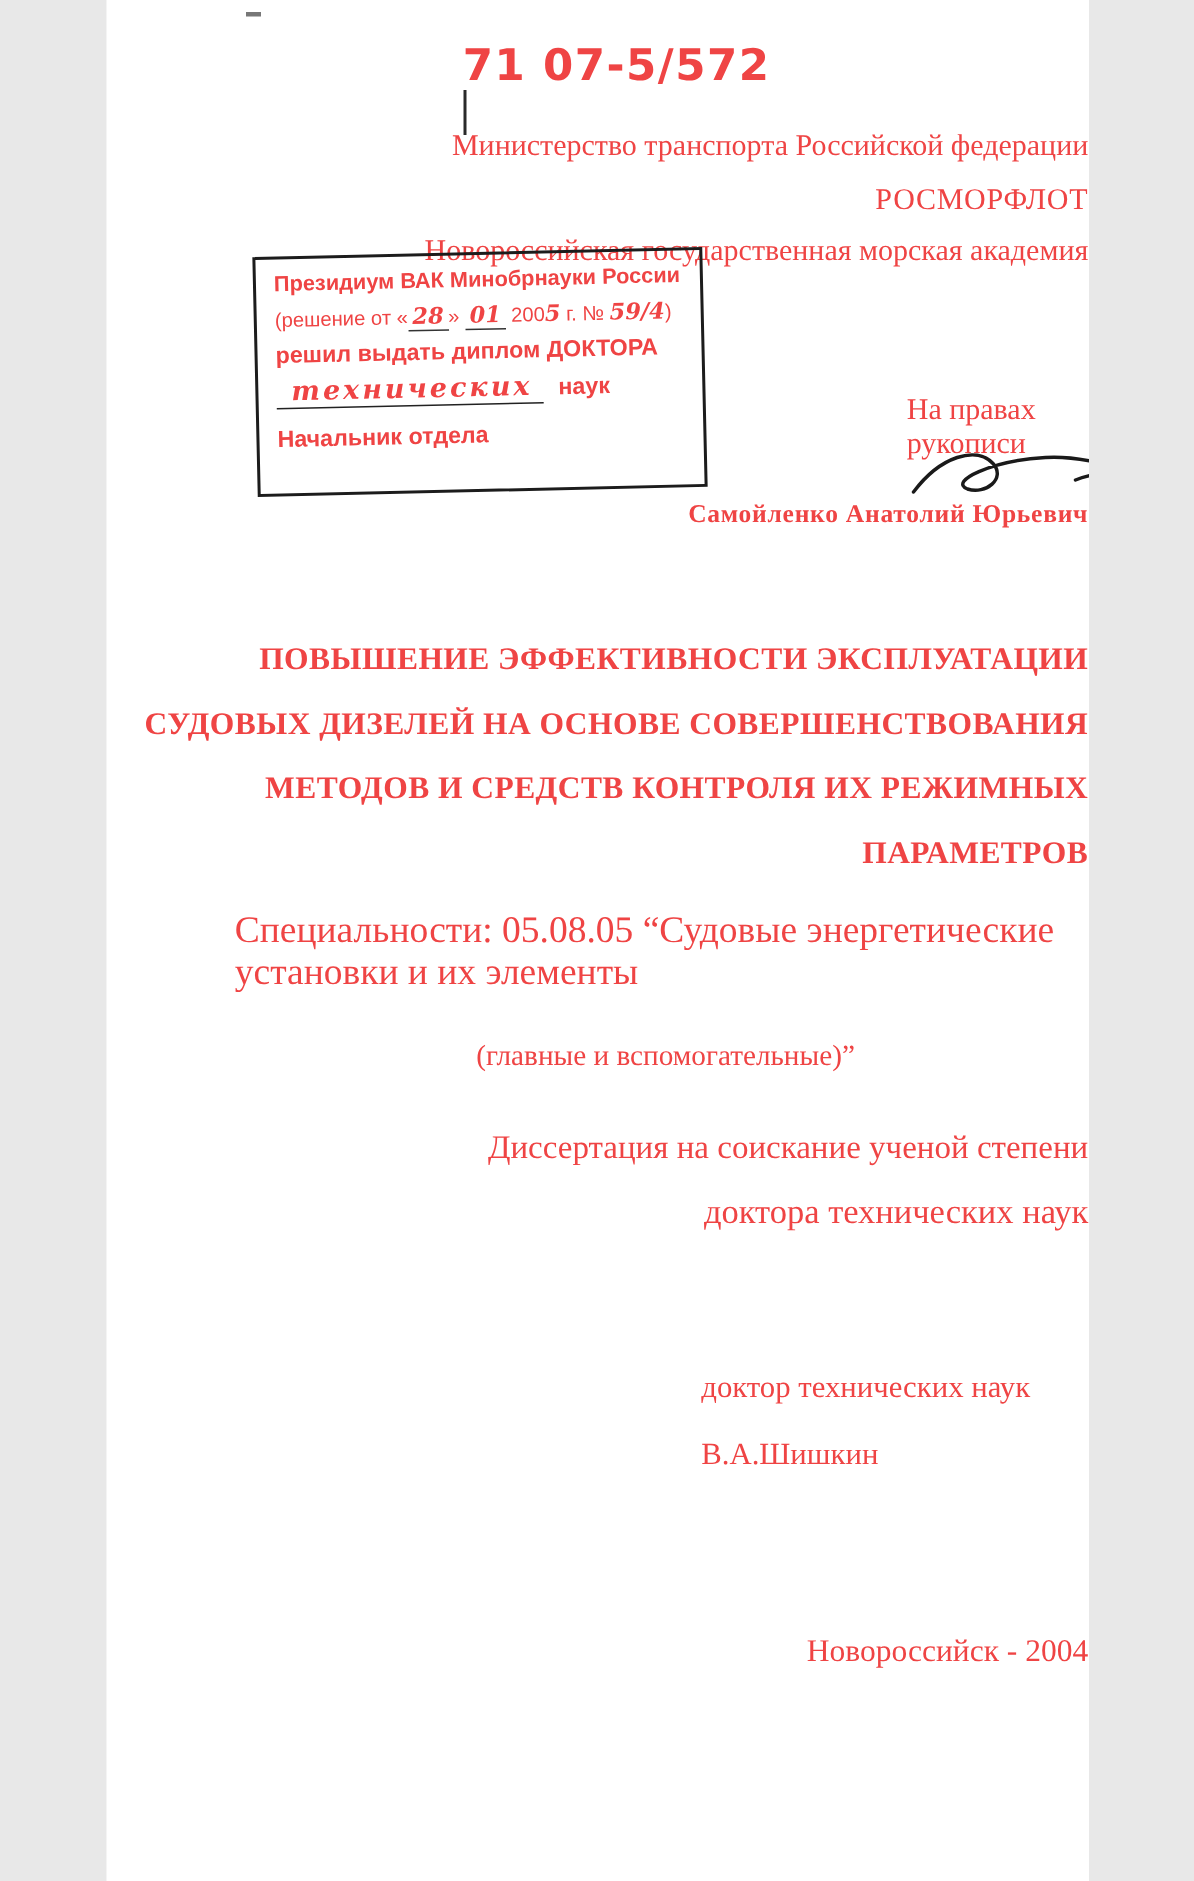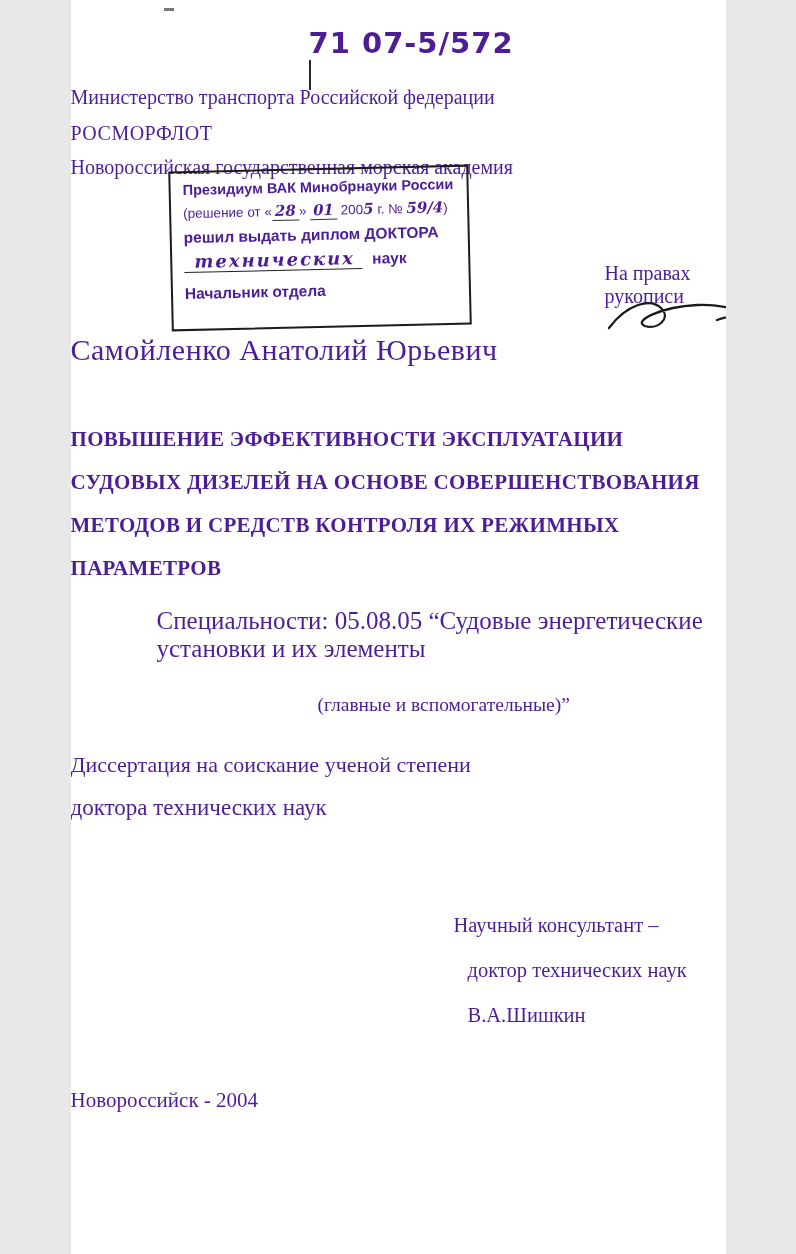--- a/index.html
+++ b/index.html
@@ -4,25 +4,25 @@
 <style>
   * { margin: 0; padding: 0; box-sizing: border-box; }
   html, body { background: #e8e8e8; }
   .page {
     position: relative;
     width: 655px;
     height: 1254px;
     margin: 0 auto;
     background: #ffffff;
     font-family: "Liberation Serif", serif;
-    color: #4c1d95;
+    color: #ef4444;
     overflow: hidden;
   }
   .abs { position: absolute; }
-  .centered { left: 0; width: 100%; text-align: left; }
+  .centered { left: 0; width: 100%; text-align: right; }
 
   .catalog-number {
     left: 238px; top: 26px;
     font-family: "DejaVu Sans", sans-serif;
     font-size: 29px; font-weight: 600;
     letter-spacing: 1px;
   }
   .catalog-tick {
     left: 238px; top: 60px; width: 2px; height: 30px;
     background: #2a2a2a;
@@ -57,21 +57,21 @@
     display: inline-block; min-width: 178px;
     border-bottom: 1.5px solid #222;
     font-size: 18px; letter-spacing: 2px;
     padding-left: 10px; margin-right: 10px;
   }
   .stamp .bold-suffix { font-weight: bold; font-size: 15.5px; }
 
   .manuscript-note { left: 534px; top: 262px; font-size: 20px; }
   .signature { left: 528px; top: 284px; width: 195px; height: 56px; }
 
-  .author { top: 333px; font-size: 30px; letter-spacing: 0.5px; }
+  .author { top: 333px; font-size: 17px; letter-spacing: 0.5px; font-weight: bold; }
 
   .title-block { top: 418px; font-weight: bold; font-size: 21px; line-height: 43px; letter-spacing: 0.3px; }
 
   .spec1 { left: 86px;  top: 607px; font-size: 25px; }
   .spec2 { left: 247px; top: 646px; font-size: 19.5px; margin-top: 48px; }
   .spec3 { left: 213px; top: 684px; font-size: 19.5px; }
 
   .diss1 { top: 752px; font-size: 22px; }
   .diss2 { top: 795px; font-size: 23px; }
 
@@ -121,20 +121,19 @@
     <div>МЕТОДОВ И СРЕДСТВ КОНТРОЛЯ ИХ РЕЖИМНЫХ ПАРАМЕТРОВ</div>
   </div>
 
   <div class="abs spec1">Специальности: 05.08.05 “Судовые энергетические установки и их элементы</div>
   <div class="abs spec2">(главные и вспомогательные)”</div>
 
   <div class="abs centered diss1">Диссертация на соискание ученой степени</div>
   <div class="abs centered diss2">доктора технических наук</div>
 
   <div class="abs consultant">
-    <div>Научный консультант –</div>
     <div class="indent">доктор технических наук</div>
     <div class="indent">В.А.Шишкин</div>
   </div>
 
   <div class="abs centered city-year">Новороссийск - 2004</div>
 
 </div>
 
 </body></html>

